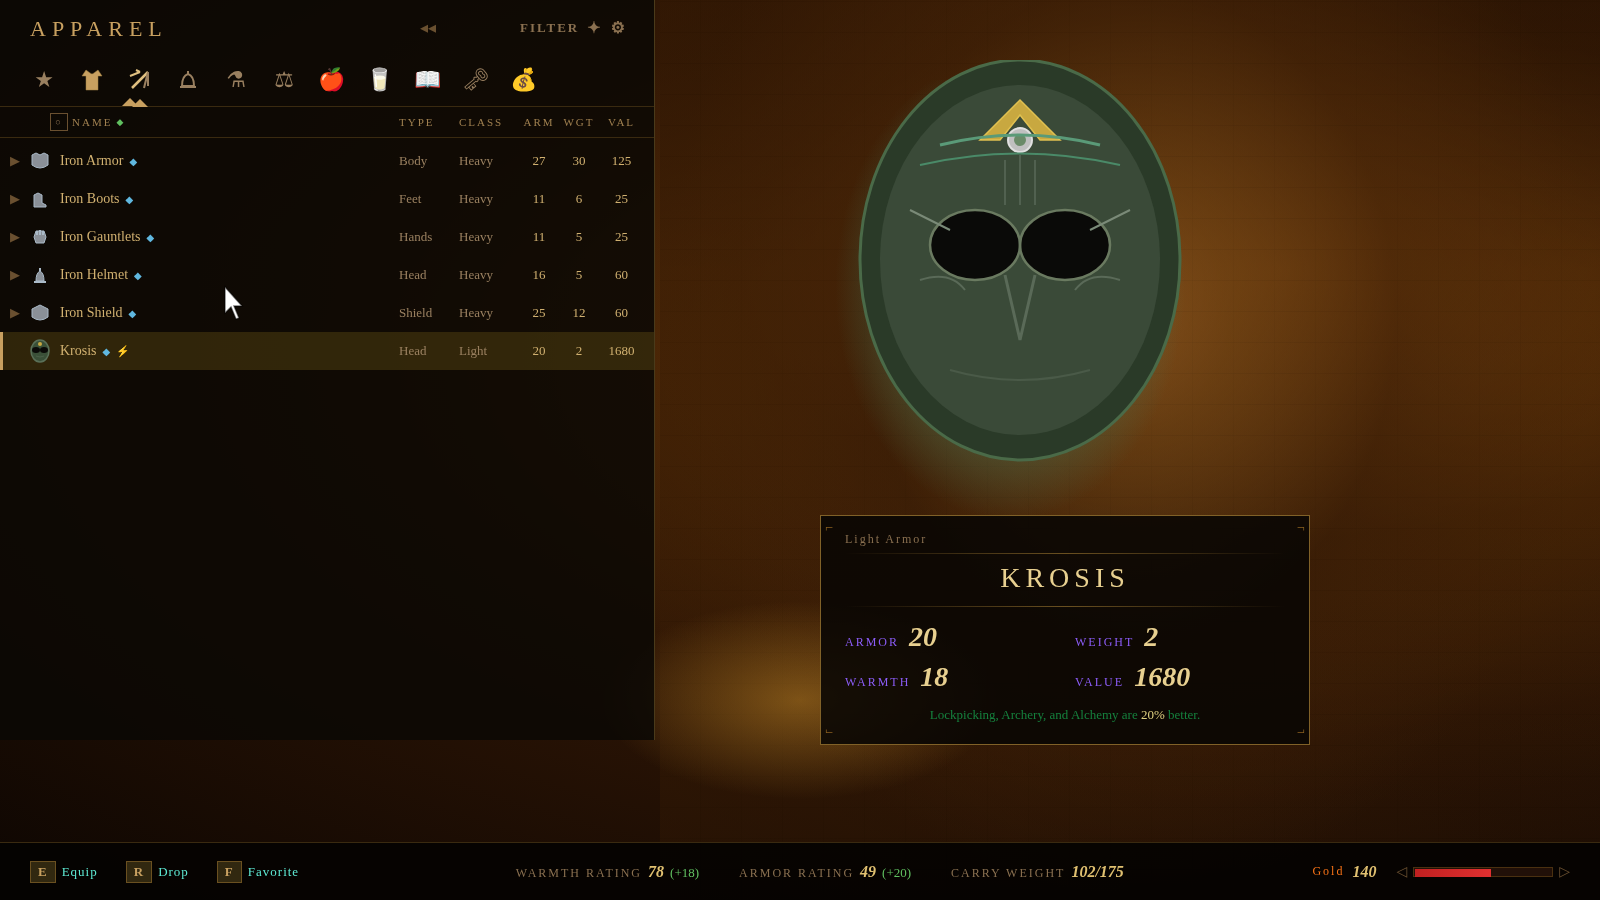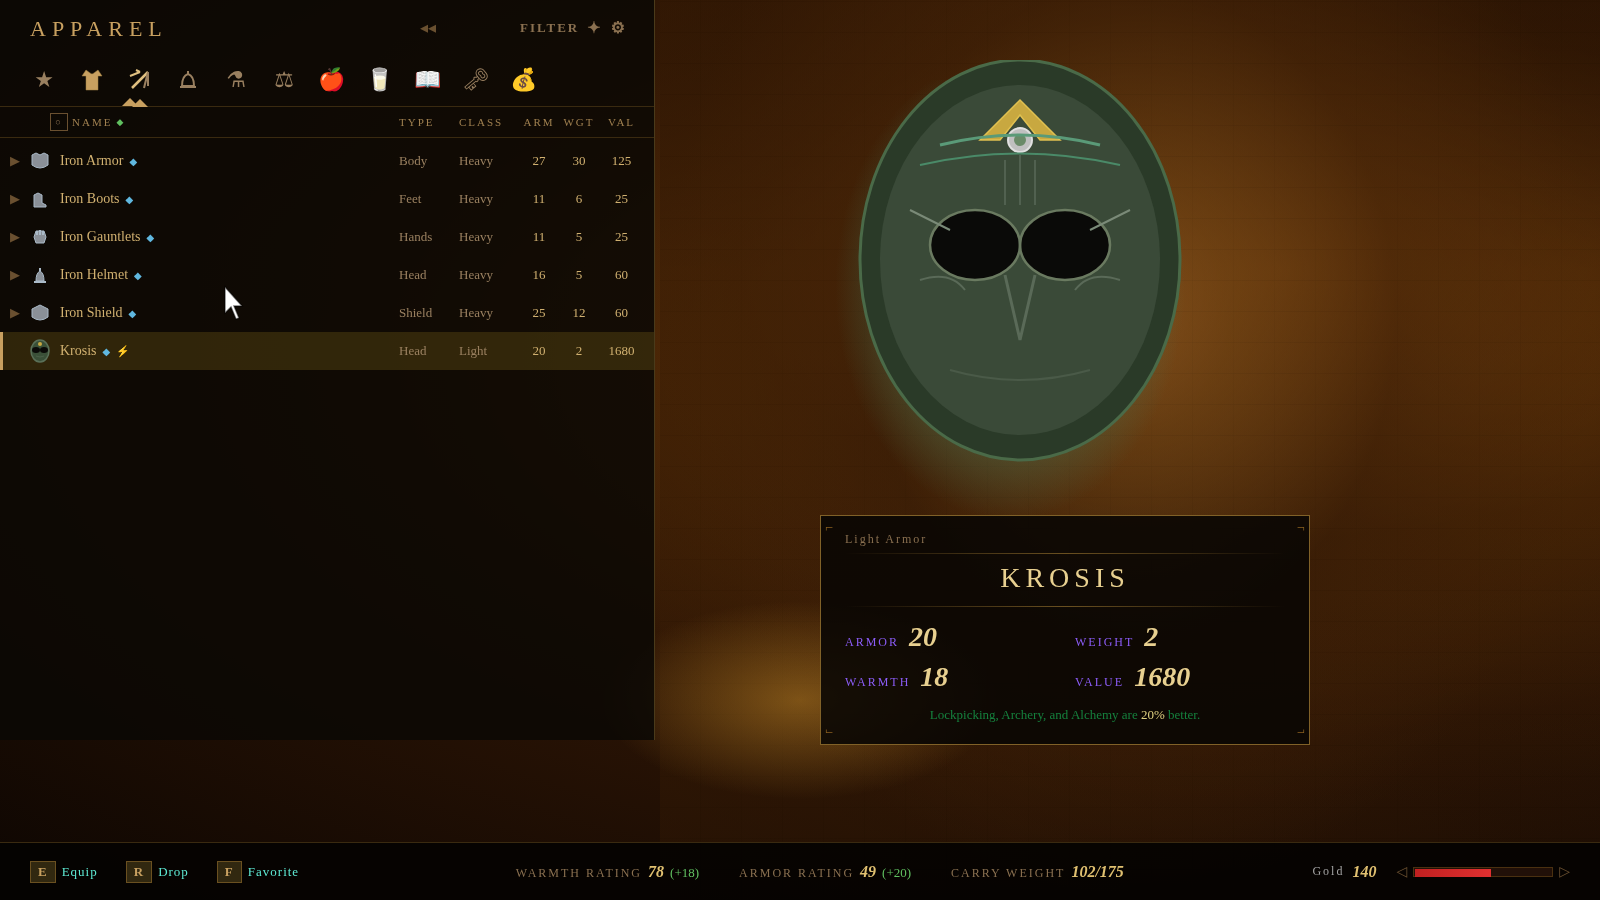--- a/index.html
+++ b/index.html
@@ -421,21 +421,21 @@
       font-size: 13px;
     }
 
     #gold-area {
       display: flex;
       align-items: center;
       gap: 8px;
     }
 
     .gold-label {
-      color: #a3a3a3;
+      color: #f97316;
       font-size: 12px;
       letter-spacing: 2px;
     }
 
     .gold-value {
       color: #e0c070;
       font-size: 16px;
       font-weight: bold;
       font-style: italic;
     }

